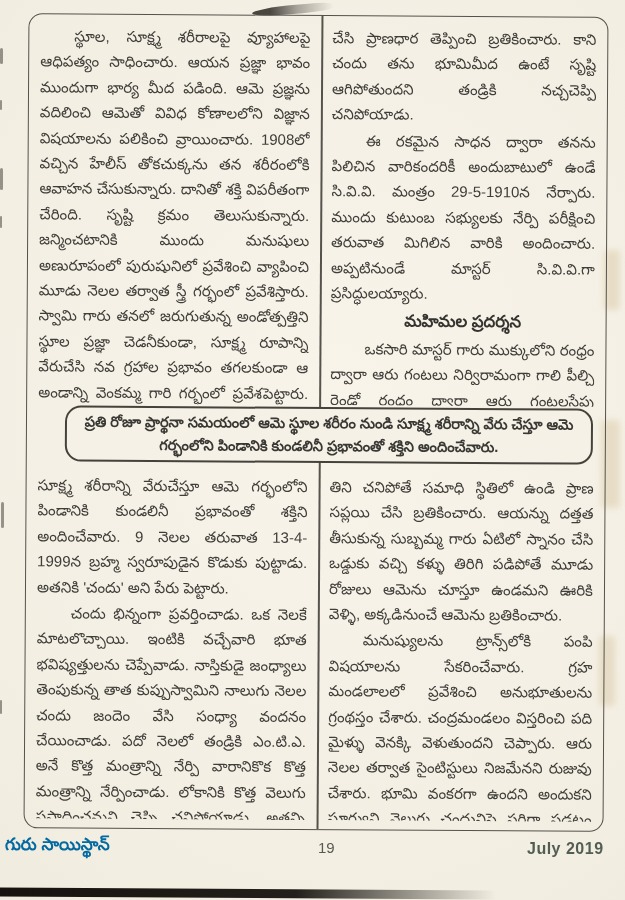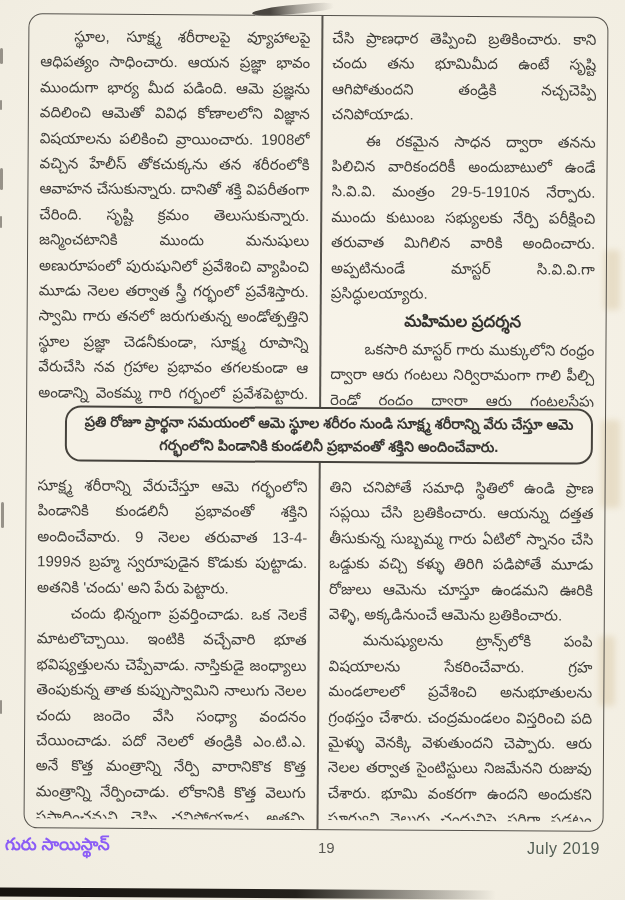--- a/index.html
+++ b/index.html
@@ -42,23 +42,23 @@
     border:2.2px solid #45423c;border-radius:16px;
     display:flex;align-items:center;justify-content:center;
     padding:2px 16px;box-sizing:border-box;
   }
   .hbox .htext{
     font-weight:bold;font-size:14.5px;line-height:23px;color:#3a3834;
     text-align:center;
   }
   
   .footer-item{position:absolute;white-space:nowrap;}
-  .f-title{left:5px;top:835px;font-weight:bold;font-size:17px;color:#8b5cf6;}
+  .f-title{left:5px;top:835px;font-weight:bold;font-size:17px;color:#0369a1;}
   .f-page{left:294px;top:839px;font-size:15px;color:#5a5954;margin-left:24px;}
-  .f-date{left:527px;top:840px;font-weight:normal;font-size:16px;color:#525d54;letter-spacing:.5px;}
+  .f-date{left:527px;top:840px;font-weight:bold;font-size:16px;color:#525d54;letter-spacing:.5px;}
   
   .smudge-top{
     position:absolute;left:252px;top:5px;width:82px;height:9px;
     background:linear-gradient(to right,#37332e 0%,#37332e 22%,rgba(55,51,46,.45) 55%,rgba(55,51,46,0) 100%);
     border-radius:70% 40% 50% 60%;
     transform:rotate(-5deg);opacity:.9;
   }
   .bottom-bar{
     position:absolute;left:-4px;top:889px;width:500px;height:9px;
     background:linear-gradient(to right,#16130f 0%,#23201b 60%,rgba(35,32,27,0) 100%);

